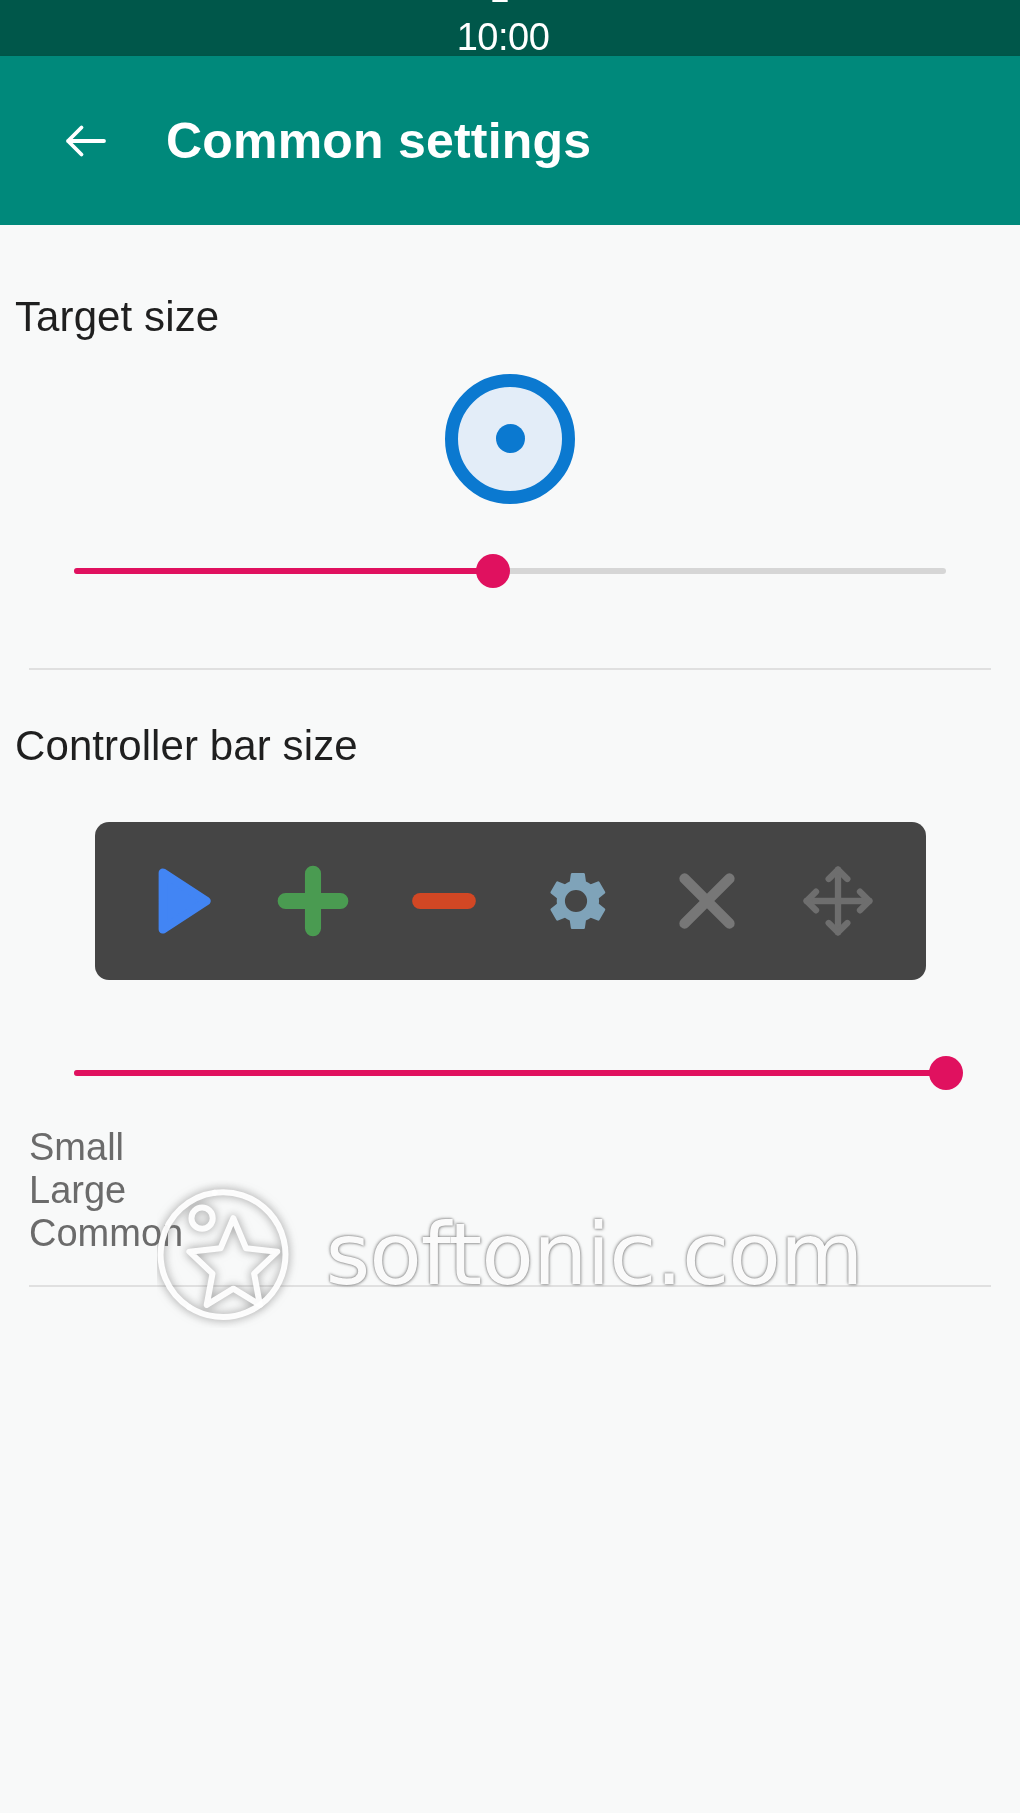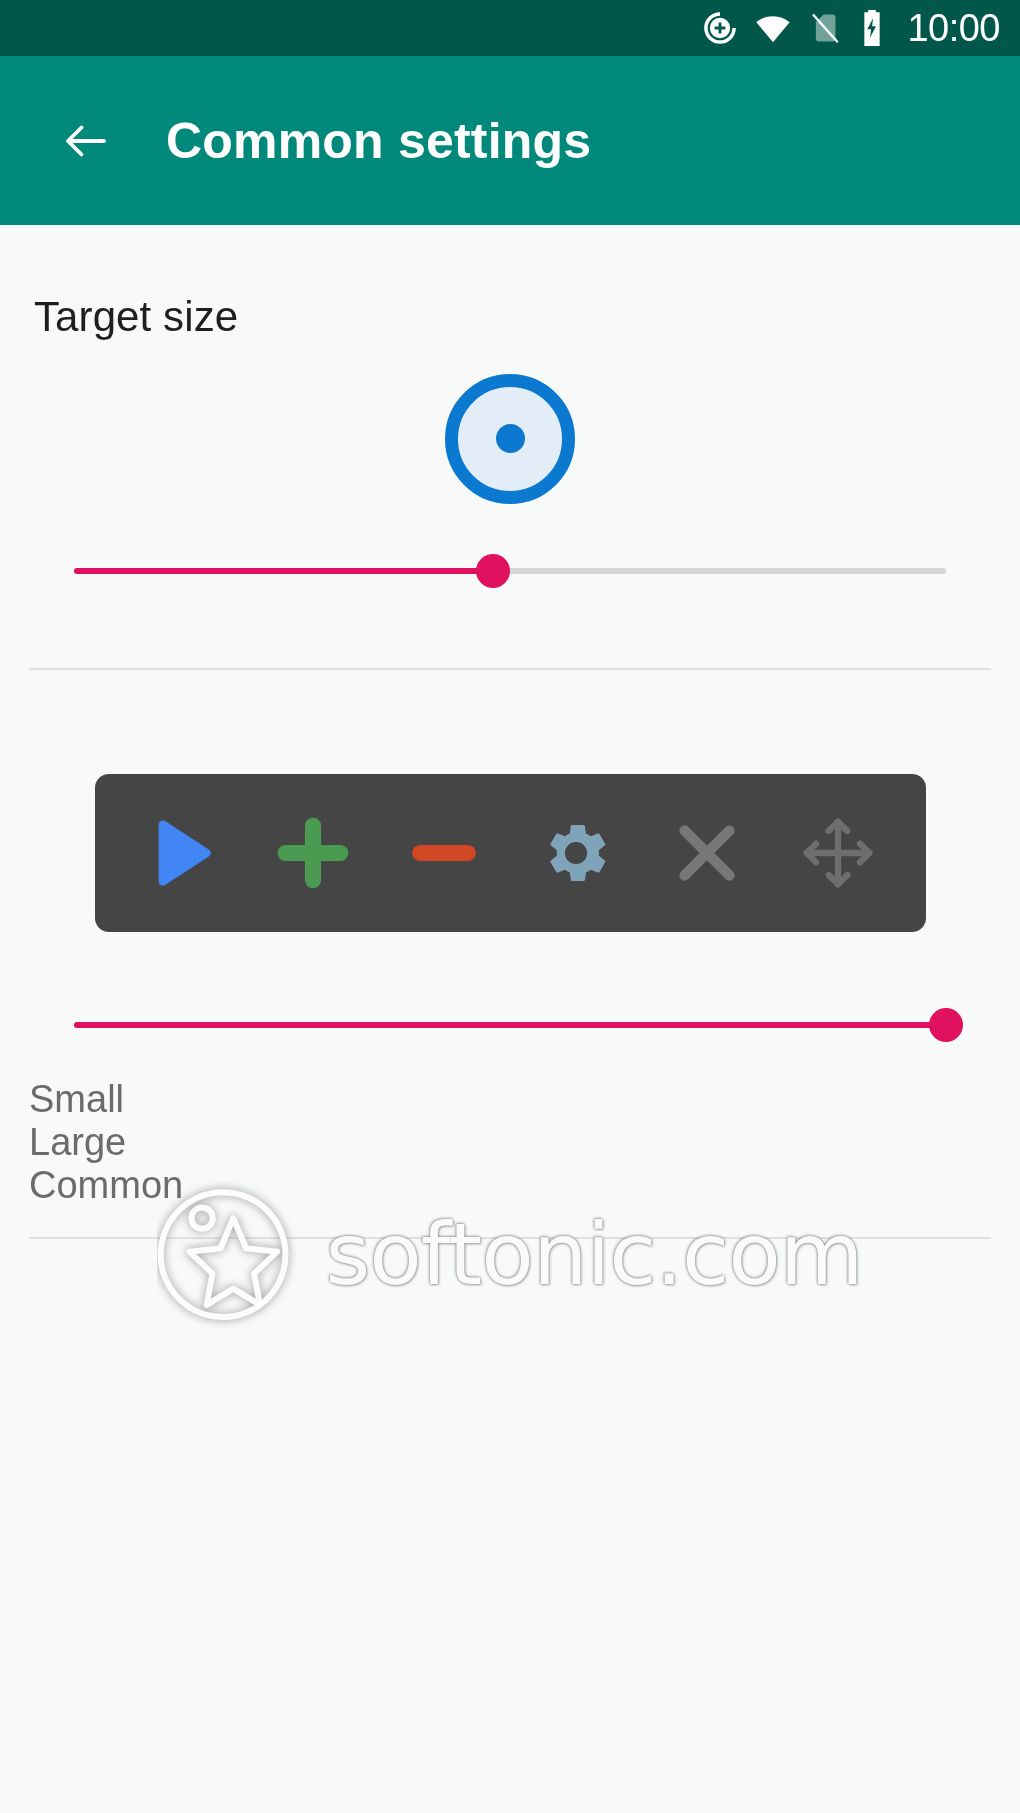--- a/index.html
+++ b/index.html
@@ -24,20 +24,21 @@
     position: absolute;
     top: 0; left: 0;
     width: 1020px;
     height: 56px;
     background: #00574a;
     display: flex;
     align-items: center;
     justify-content: flex-end;
     padding-right: 20px;
     gap: 14px;
+    flex-direction: column;
   }
   .status-icon { display: flex; align-items: center; justify-content: center; }
   .status-clock {
     color: #ffffff;
     font-size: 38px;
     font-weight: 400;
     letter-spacing: -0.5px;
     line-height: 1;
     margin-left: 6px;
   }
@@ -77,21 +78,21 @@
     top: 225px; left: 0;
     width: 1020px;
     bottom: 0;
     background: #f8f9f9;
   }
 
   .section-title {
     font-size: 42px;
     color: #1f1f1f;
     font-weight: 400;
-    padding-left: 34px;
+    padding-left: 15px;
     letter-spacing: 0.1px;
   }
 
   .target-preview {
     height: 195px;
     display: flex;
     align-items: center;
     justify-content: center;
   }
 
@@ -271,20 +272,21 @@
     <div class="slider-wrap">
       <div class="slider-track"></div>
       <div class="slider-fill" id="t-fill" style="width: 48%;"></div>
       <div class="slider-thumb" id="t-thumb" style="left: 48%;"></div>
     </div>
 
     <div style="height:62px"></div>
     <div class="divider"></div>
 
     <div style="height:52px"></div>
+    <div class="section-title">Controller bar size</div>
 
     <div class="ctrl-preview">
       <div class="ctrl-bar">
 
         <div class="ctrl-btn">
           <svg width="92" height="92" viewBox="0 0 24 24">
             <path fill="#4285F4" stroke="#4285F4" stroke-width="2.2" stroke-linejoin="round" d="M7 4.6 18.4 12 7 19.4z"></path>
           </svg>
         </div>
 

